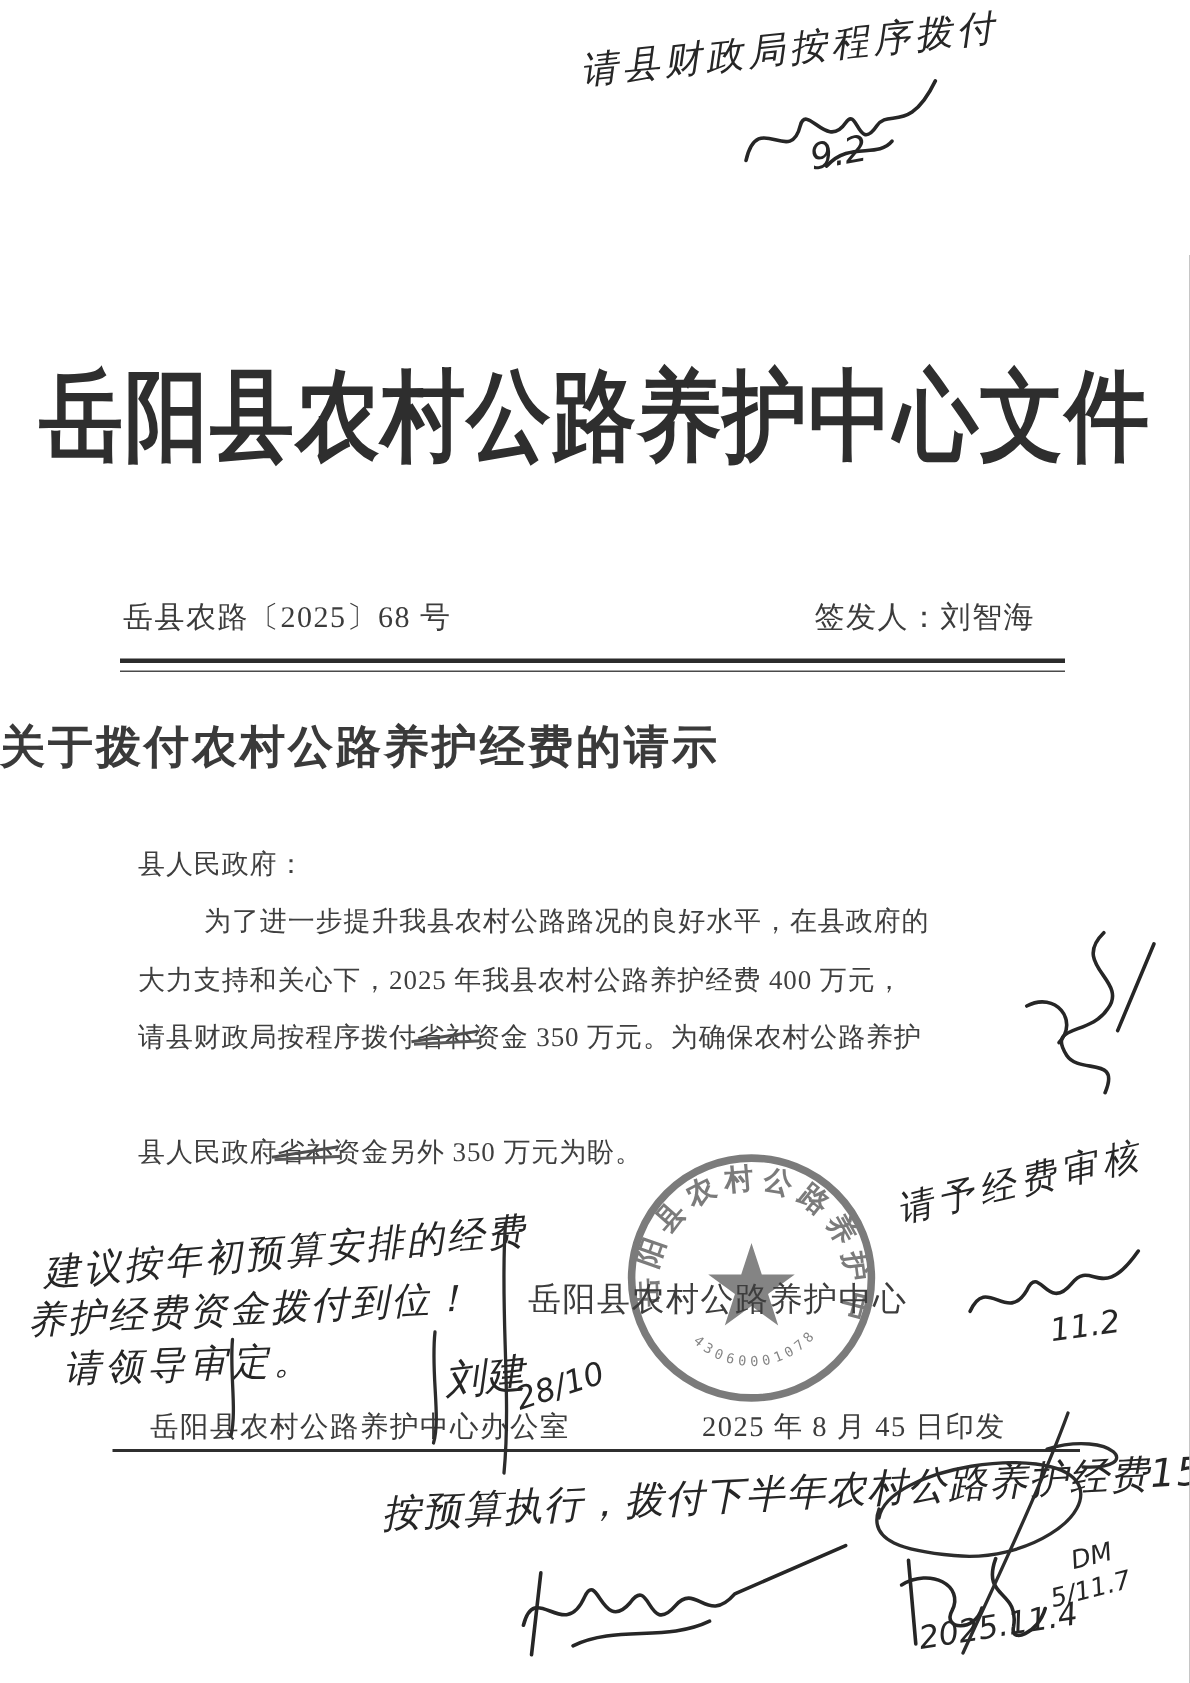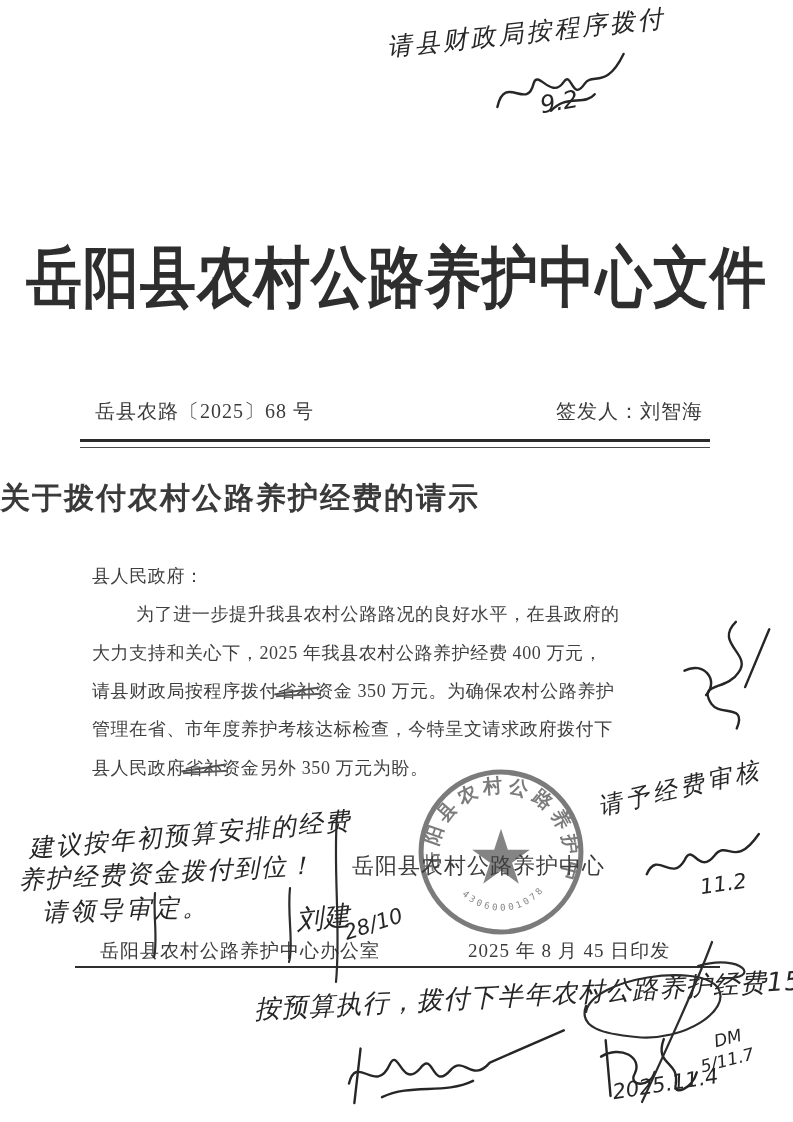--- a/index.html
+++ b/index.html
@@ -12,21 +12,21 @@
   .abs{position:absolute;}
   .nowrap{white-space:nowrap;}
 
   
   .org-title{
     left:0;top:234px;width:100%;text-align:center;
     font-size:56px;font-weight:bold;letter-spacing:1px;color:#2e2e2e;
     transform:scaleY(1.18);transform-origin:top;
   }
   .docnum-row{
-    left:95px;top:398px;width:608px;display:flex;justify-content:space-between;
+    left:82px;top:398px;width:608px;display:flex;justify-content:space-between;
     font-size:20px;color:#3c3c3c;letter-spacing:1px;
   }
   .rule-thick{left:80px;top:439px;width:630px;height:3px;background:#2b2b2b;}
   .rule-thin{left:80px;top:447px;width:630px;height:1px;background:#4a4a4a;}
   .doc-title{
     left:0;top:478px;width:100%;
     font-size:30px;font-weight:bold;color:#3a3a3a;letter-spacing:2px;
   }
   .body-line{
     left:92px;font-size:18px;letter-spacing:0.6px;color:#3f3f3f;
@@ -96,21 +96,20 @@
   <div class="abs rule-thin"></div>
 
   <div class="abs doc-title nowrap">关于拨付农村公路养护经费的请示</div>
 
   <div class="abs body-line nowrap" style="top:563px;">县人民政府：</div>
   <div class="abs body-line indent nowrap" style="top:601px;">为了进一步提升我县农村公路路况的良好水平，在县政府的</div>
   <div class="abs body-line nowrap" style="top:640px;">大力支持和关心下，2025 年我县农村公路养护经费 400 万元，</div>
   <div class="abs body-line nowrap" style="top:678px;">
     <span>请县财政局按程序拨付</span><span class="struck">省补</span><span>资金 350 万元。为确保农村公路养护</span>
   </div>
-  <div class="abs body-line nowrap" style="top:716px;">管理在省、市年度养护考核达标检查，今特呈文请求政府拨付下</div>
   <div class="abs body-line nowrap" style="top:755px;">
     <span>县人民政府</span><span class="struck">省补</span><span>资金另外 350 万元为盼。</span>
   </div>
 
   <svg class="abs seal" viewBox="0 0 170 170">
     <defs>
       <path id="sealArcTop" d="M 25,108 A 63 63 0 1 1 145,108"></path>
       <path id="sealArcBottom" d="M 41,121 A 55 55 0 0 0 129,121"></path>
     </defs>
     <circle cx="85" cy="85" r="79" fill="none" stroke="#5f5f5f" stroke-width="5"></circle>

